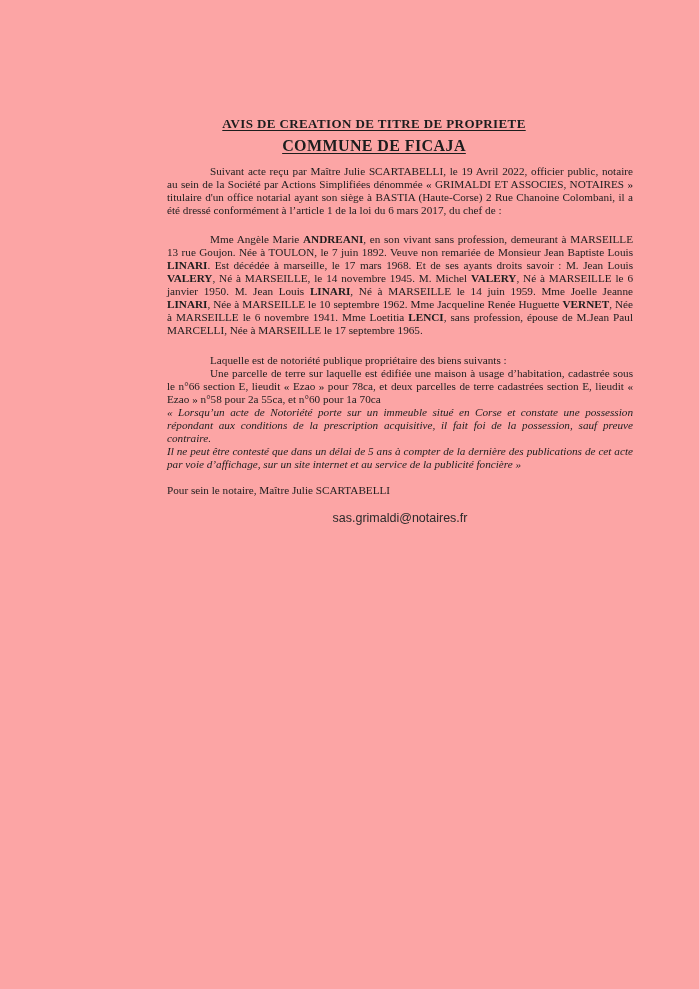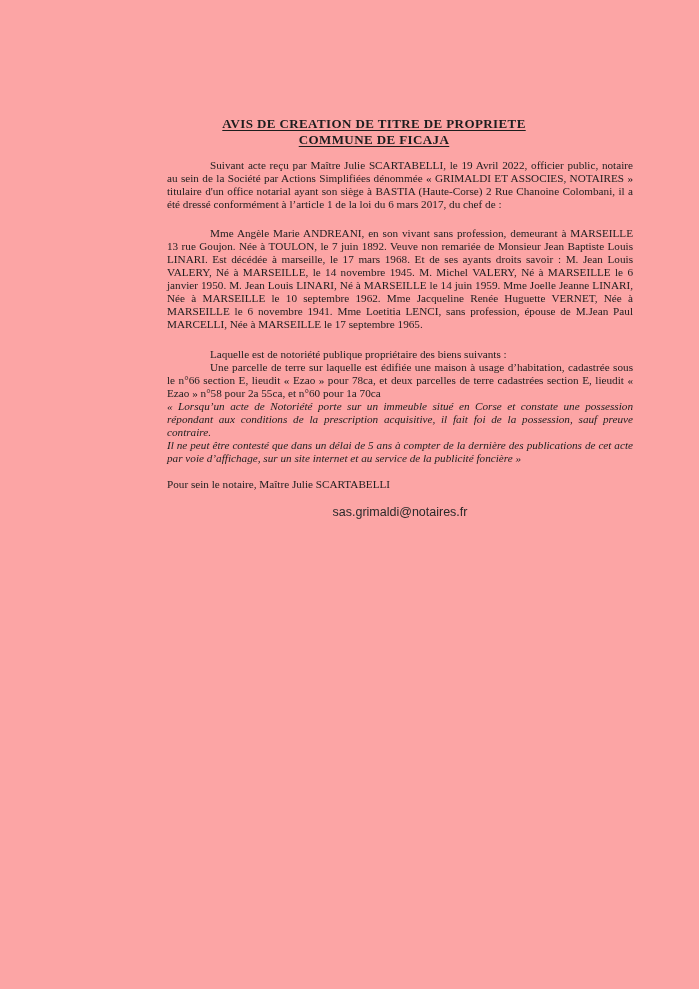--- a/index.html
+++ b/index.html
@@ -31,22 +31,22 @@
     text-align: center;
     font-weight: bold;
     letter-spacing: 0.4px;
   }
   .doc-title {
     padding-top: 117px;
     font-size: 13px;
     line-height: 13px;
   }
   .doc-subtitle {
-    margin-top: 3px;
-    font-size: 13px;
+    margin-top: 9px;
+    font-size: 16px;
     line-height: 13px;
   }
   .underlined {
     text-decoration: underline;
     text-underline-offset: 2px;
   }
   .para-intro      { margin-top: 13px; }
   .para-parties    { margin-top: 16px; }
   .para-prop-head  { margin-top: 17px; }
   .para-property   { margin-top: 0; }
@@ -62,21 +62,21 @@
   }
   .email {
     margin-top: 14px;
     font-family: "Liberation Sans", sans-serif;
     font-size: 12.5px;
     line-height: 15px;
     text-align: center;
     color: #2a2a2a;
   }
   p { margin-bottom: 0; margin-block-start: 0; }
-  b { font-weight: normal; }
+  b { font-weight: bold; }
 </style>
 </head>
 <body>
 
 <div class="page">
   <div class="content">
 
     <div class="headings doc-title">
       <span class="underlined">AVIS DE CREATION DE TITRE DE PROPRIETE</span>
     </div>

